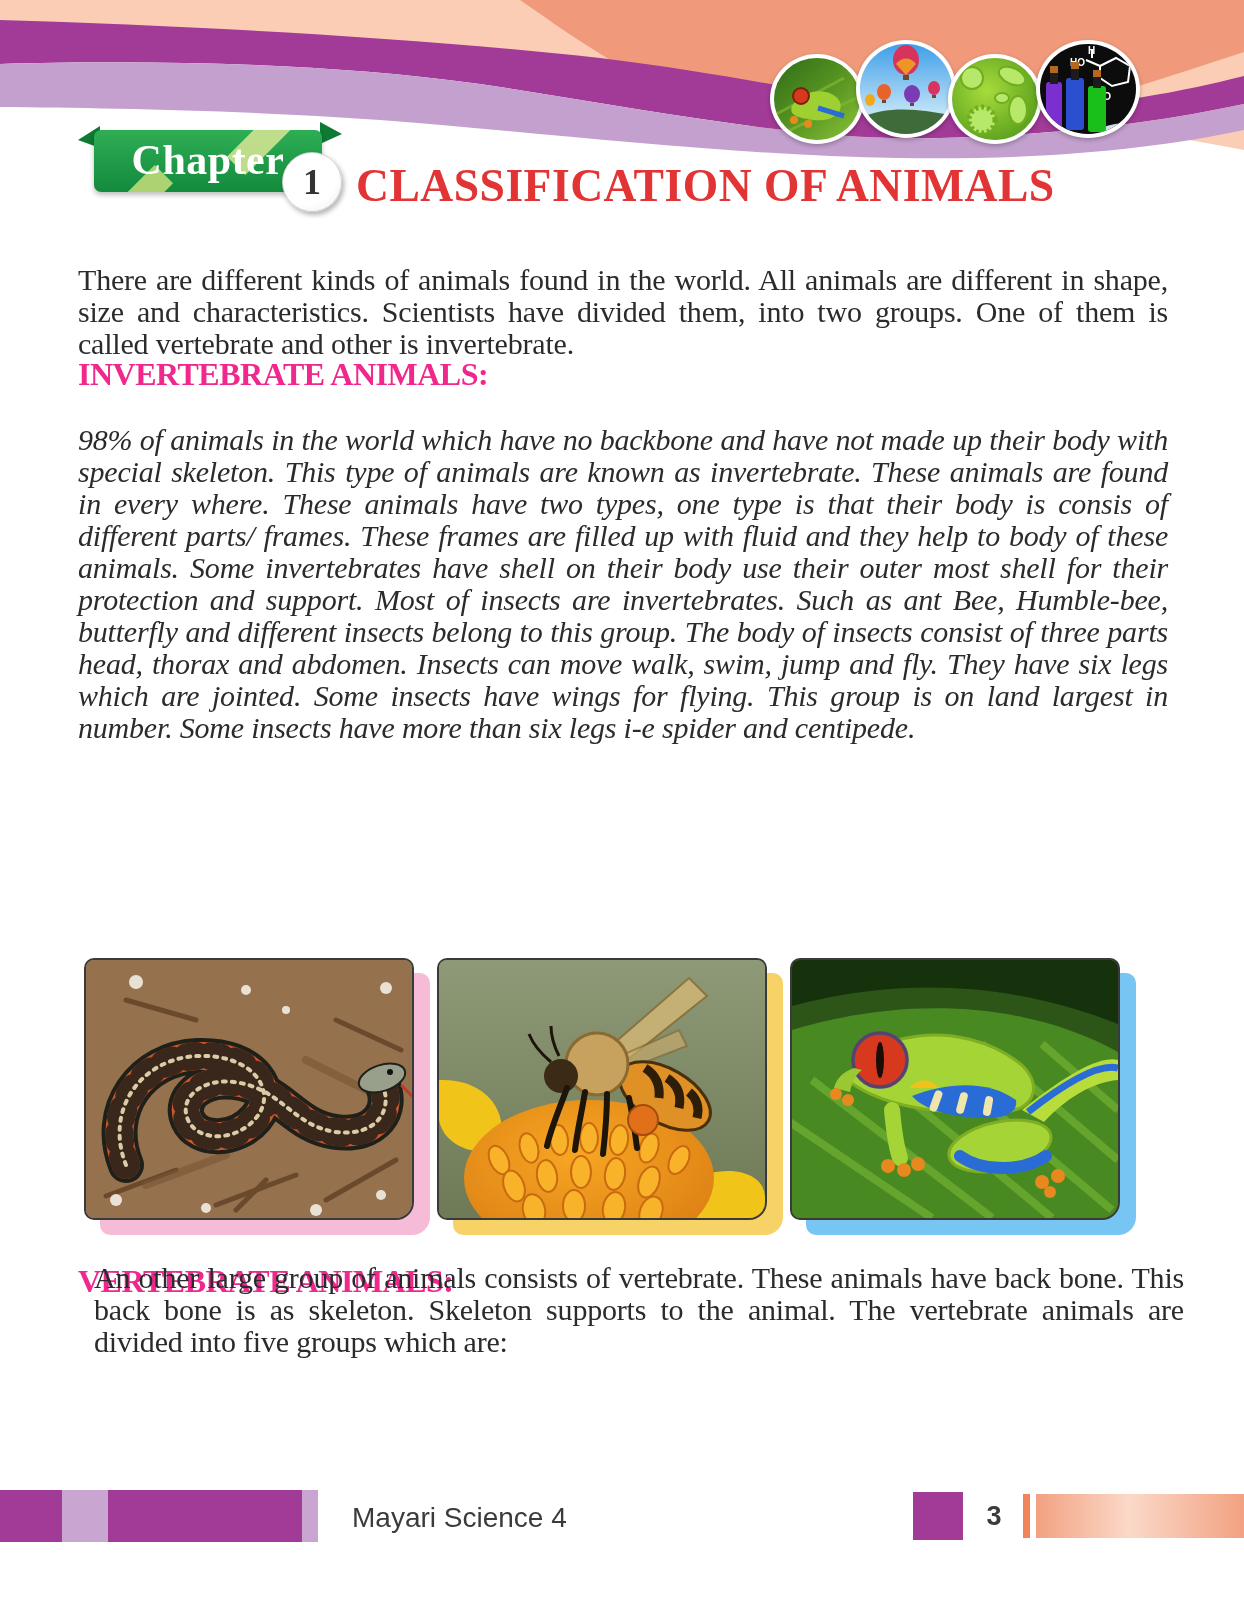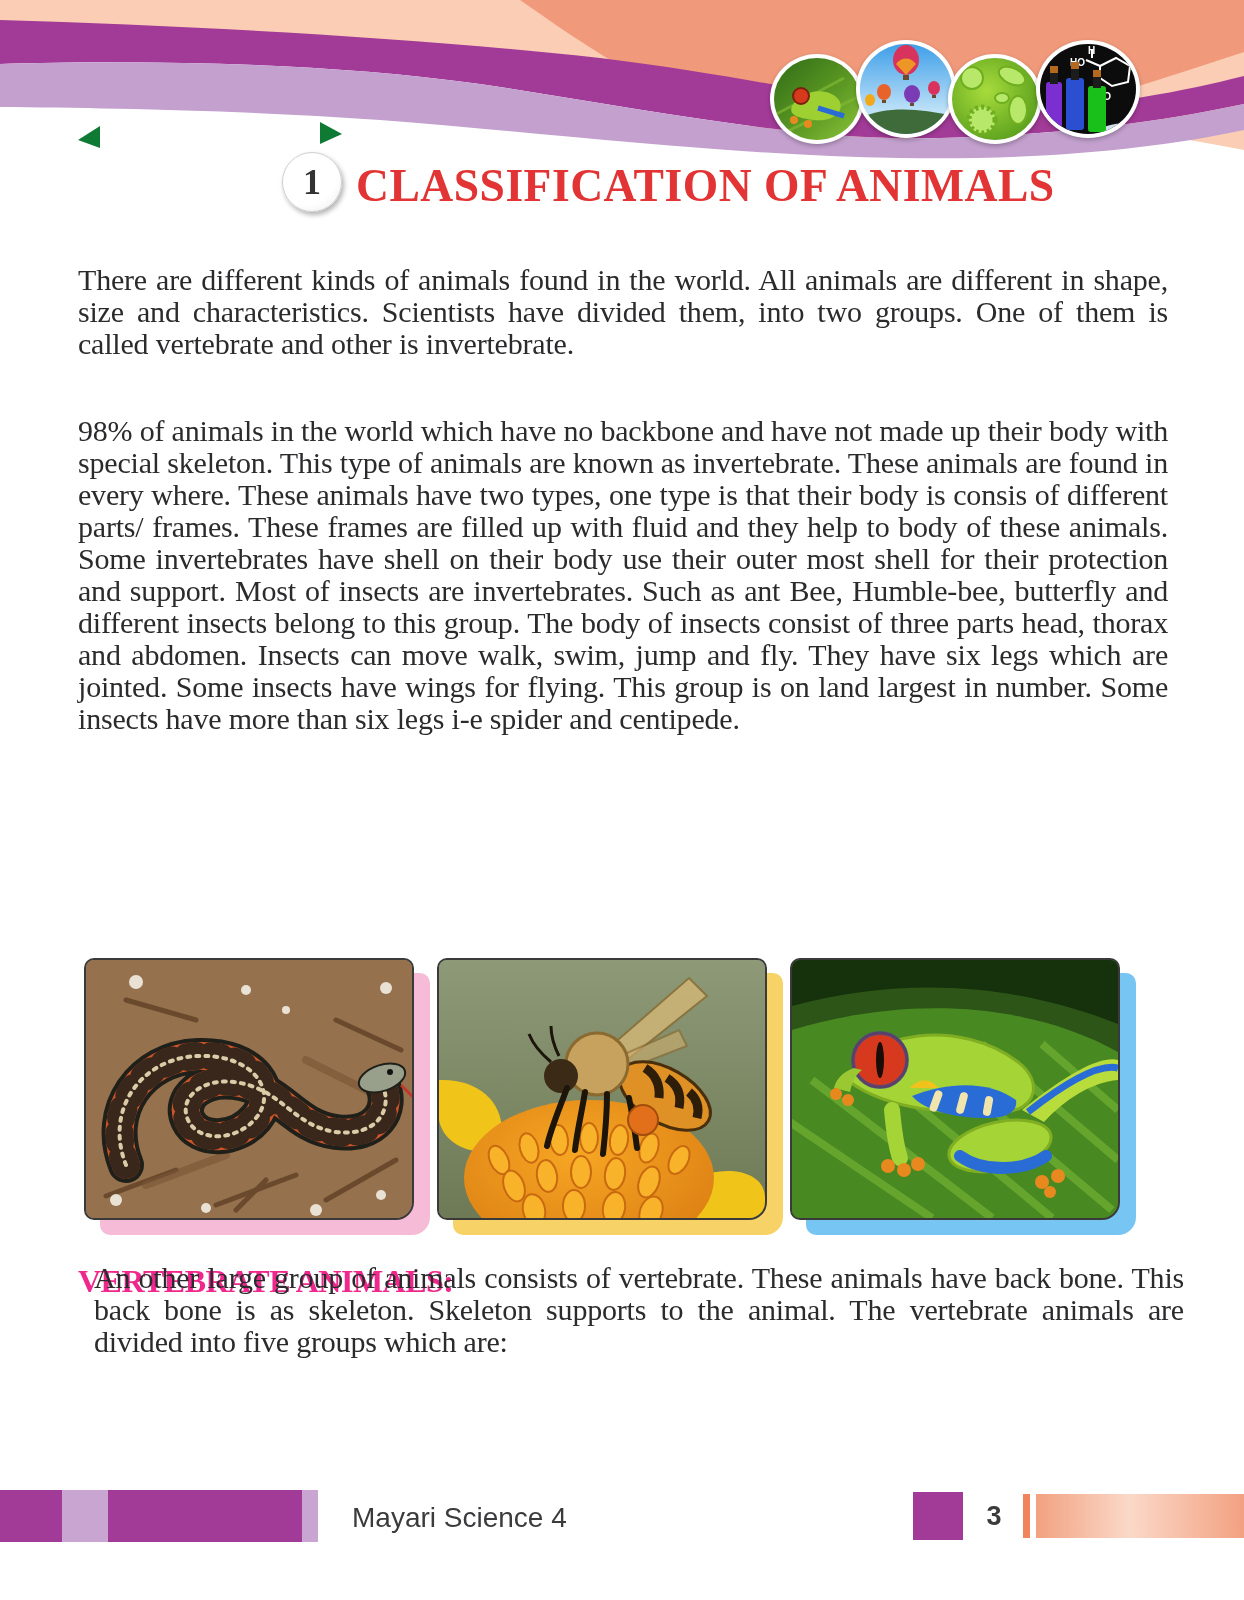--- a/index.html
+++ b/index.html
@@ -29,21 +29,21 @@
      border:1px solid #cfcfcf;box-shadow:2px 3px 5px rgba(0,0,0,.3);
      display:flex;align-items:center;justify-content:center;
      font-size:36px;font-weight:bold;color:#333;}
   
   .title{position:absolute;left:356px;top:158px;width:810px;color:#E23434;
      font-size:47px;font-weight:bold;letter-spacing:.5px;white-space:nowrap;
      transform:scaleX(.97);transform-origin:left;}
   .para{position:absolute;left:78px;width:1090px;color:#2b2b2d;font-size:30px;line-height:32px;
      text-align:justify;letter-spacing:-0.2px;}
   .p-intro{top:234px;}
-  .p-invert{top:385px;}
+  .p-invert{top:394px;font-style:italic;}
   .p-vert{top:1232px;margin-left:16px;}
   .sec-head{position:absolute;left:78px;color:#F0278D;font-size:32px;font-weight:bold;
      letter-spacing:-0.5px;}
   .h-invert{top:356px;}
   .h-vert{top:1263px;}
   
   .photos{position:absolute;left:84px;top:958px;width:1040px;display:flex;gap:23px;}
   .photo{width:326px;height:258px;border:2px solid #3a3a3a;border-radius:10px;overflow:hidden;
      background:#888;}
   .photo svg{display:block;width:100%;height:100%;}
@@ -165,28 +165,34 @@
         <rect x="48" y="42" width="18" height="46" rx="3" fill="#19c019"></rect>
           <rect x="53" y="32" width="8" height="12" fill="#1c1c1c"></rect>
           <rect x="53" y="26" width="8" height="7" fill="#b5691f"></rect>
       </g>
     </svg>
   </div>
 
   <div class="badge">
     <div class="badge-fold-l"></div>
     <div class="badge-fold-r"></div>
+    <div class="ribbon">
+      <div class="stripe s1"></div>
+      <div class="stripe s2"></div>
+      <div class="chapter-word">Chapter</div>
+    </div>
     <div class="chapter-circle">
       <span>1</span>
     </div>
   </div>
   <div class="title">CLASSIFICATION OF ANIMALS</div>
 
   <p class="para p-intro">There are different kinds of animals found in the world. All animals are different in shape, size and characteristics. Scientists have divided them, into two groups. One of them is called vertebrate and other is invertebrate.</p>
 
+  <div class="sec-head h-invert">INVERTEBRATE ANIMALS:</div>
   <p class="para p-invert">98% of animals in the world which have no backbone and have not made up their body with special skeleton. This type of animals are known as invertebrate. These animals are found in every where. These animals have two types, one type is that their body is consis of different parts/ frames. These frames are filled up with fluid and they help to body of these animals. Some invertebrates have shell on their body use their outer most shell for their protection and support. Most of insects are invertebrates. Such as ant Bee, Humble-bee, butterfly and different insects belong to this group. The body of insects consist of three parts head, thorax and abdomen. Insects can move walk, swim, jump and fly. They have six legs which are jointed. Some insects have wings for flying. This group is on land largest in number. Some insects have more than six legs i-e spider and centipede.</p>
 
   <div class="photos">
 
     <div class="photo ph-snake">
       <svg viewBox="0 0 326 258" preserveAspectRatio="none">
         <rect width="326" height="258" fill="#96714d"></rect>
         <g stroke="#5f4026" stroke-width="5" opacity=".8" stroke-linecap="round">
           <line x1="20" y1="236" x2="90" y2="210"></line>
             <line x1="130" y1="245" x2="210" y2="215"></line>

